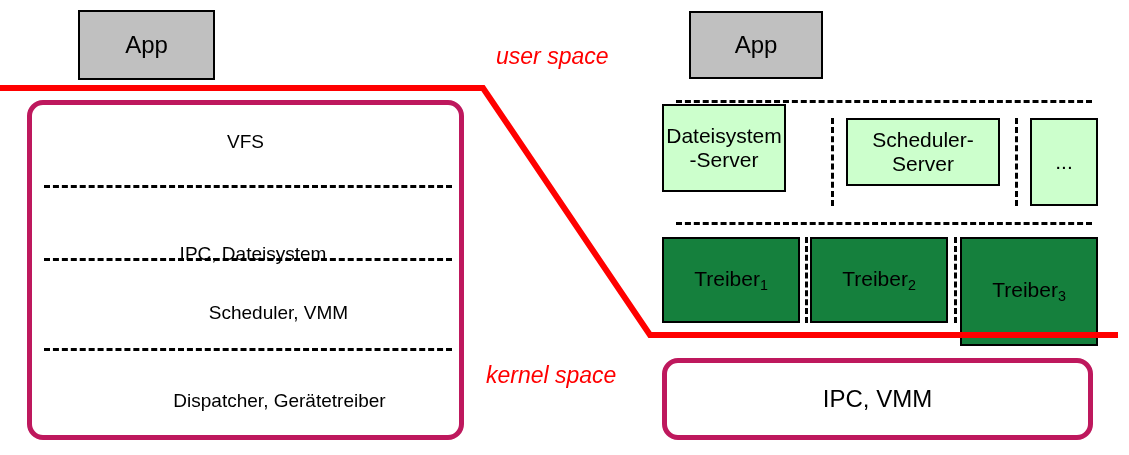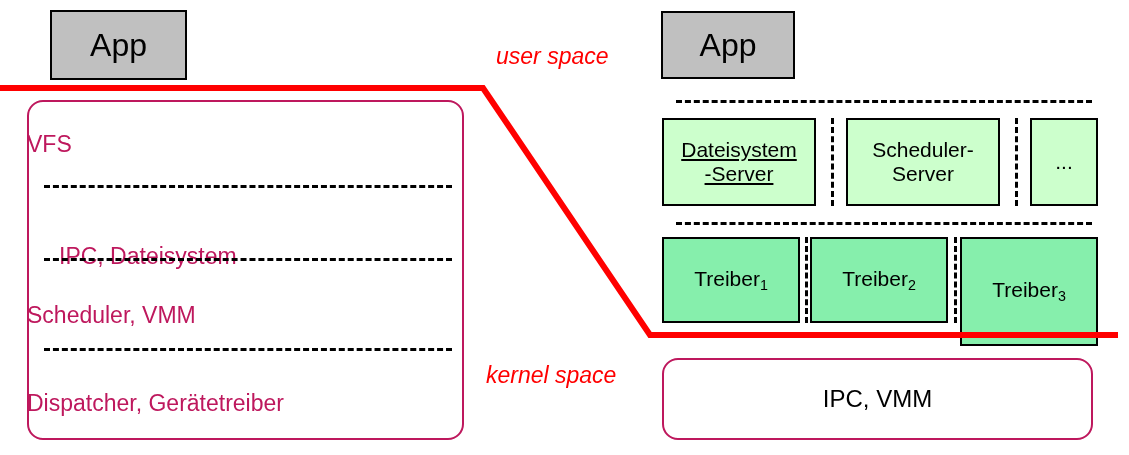--- a/index.html
+++ b/index.html
@@ -24,46 +24,48 @@
     align-items: center;
     justify-content: center;
     text-align: center;
     color: #000000;
     line-height: 1.15;
   }
 
   .app-box {
     background: #c0c0c0;
     border: 2px solid #000000;
-    font-size: 32px;
+    font-size: 24px;
+    margin-left: 28px;
   }
 
   .outline-box {
     background: #ffffff;
-    border: 2px solid #be185d;
+    border: 5px solid #be185d;
     border-radius: 16px;
     text-align: right;
   }
 
   .srv-box {
     background: #ccffcc;
     border: 2px solid #000000;
     font-size: 21px;
   }
 
   .drv-box {
-    background: #86efac;
+    background: #15803d;
     border: 2px solid #000000;
     font-size: 21px;
   }
 
   .label {
     position: absolute;
-    color: #be185d;
-    font-size: 23px;
+    color: #000000;
+    font-size: 19px;
+    text-align: center;
     white-space: nowrap;
   }
 
   .space-label {
     position: absolute;
     color: #ff0000;
     font-style: italic;
     font-size: 23px;
     white-space: nowrap;
   }
@@ -117,25 +119,25 @@
   <div class="hdash" style="left:44px; top:185px; width:408px;"></div>
   <div class="hdash" style="left:44px; top:258px; width:408px;"></div>
   <div class="hdash" style="left:44px; top:348px; width:408px;"></div>
 
   <div class="box app-box" style="left:661px; top:11px; width:134px; height:68px;">
     <span>App</span>
   </div>
 
   <div class="hdash" style="left:676px; top:100px; width:416px;"></div>
 
-  <div class="box srv-box two-line" style="left:662px; top:118px; width:154px; height:88px;text-decoration:underline;">
+  <div class="box srv-box two-line" style="left:662px; top:104px; width:124px; height:88px;">
     <span>Dateisystem</span>
     <span>-Server</span>
   </div>
-  <div class="box srv-box two-line" style="left:846px; top:118px; width:154px; height:88px;">
+  <div class="box srv-box two-line" style="left:846px; top:118px; width:154px; height:68px;">
     <span>Scheduler-</span>
     <span>Server</span>
   </div>
   <div class="box srv-box" style="left:1030px; top:118px; width:68px; height:88px;">
     <span>...</span>
   </div>
 
   <div class="vdash" style="left:831px; top:118px; height:88px;"></div>
   <div class="vdash" style="left:1015px; top:118px; height:88px;"></div>
 

